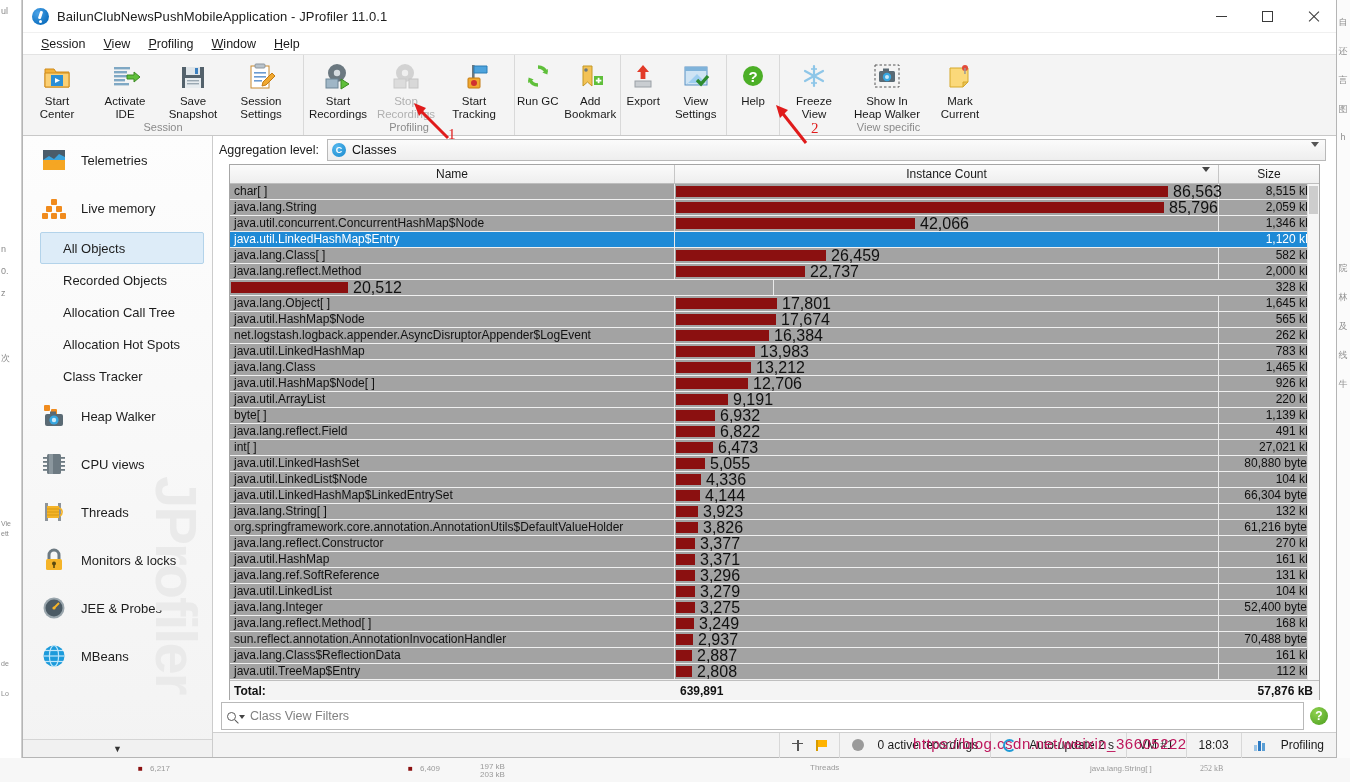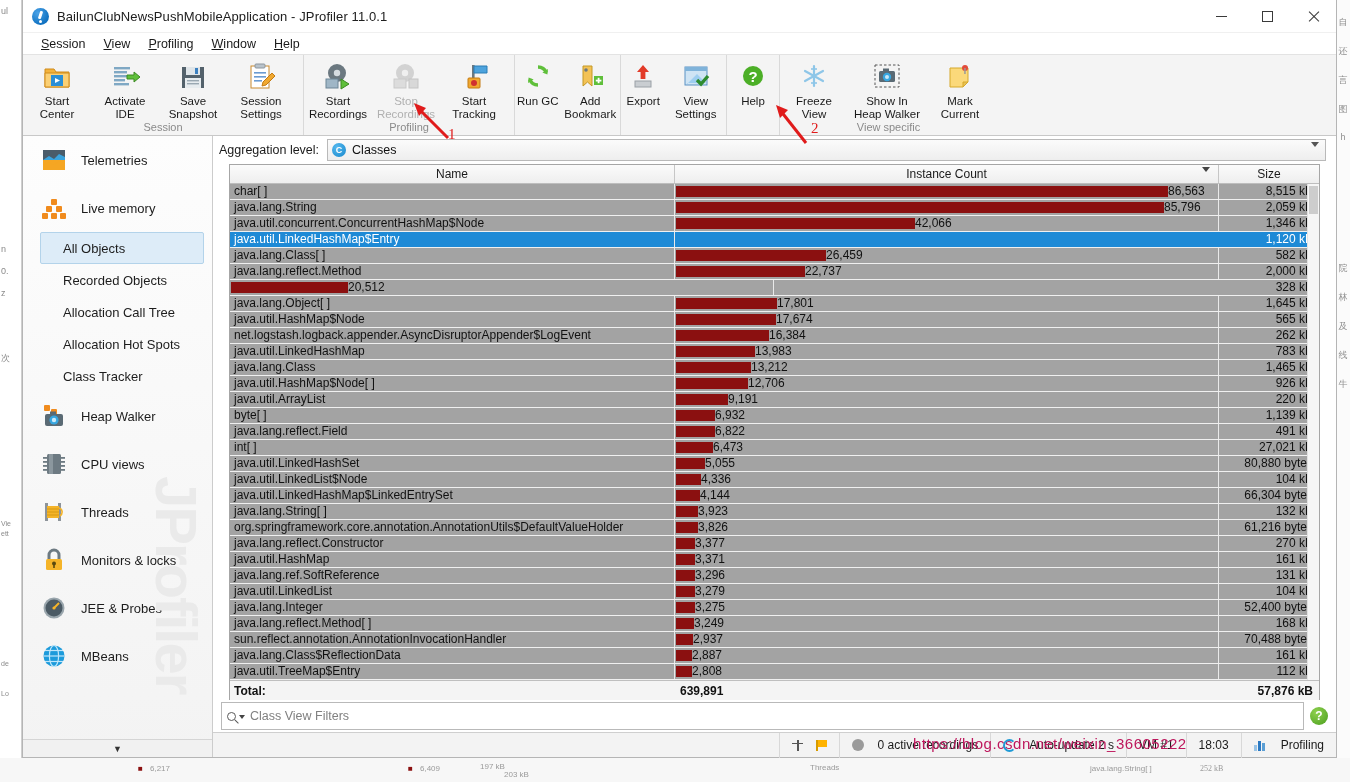--- a/index.html
+++ b/index.html
@@ -224,21 +224,21 @@
   .td-name {
     width: 445px; padding-left: 4px; overflow: hidden; white-space: nowrap;
     border-right: 1px solid #eaeaea; line-height: 15px;
   }
   .td-count {
     width: 544px; position: relative; display: flex; align-items: center;
     border-right: 1px solid #eaeaea; padding-left: 1px;
   }
   .bar { height: 11px; background: #8b1010; flex: none; }
   .trow.sel .bar { background: #8b1010; }
-  .cnum { font-size: 12px; line-height: 15px; }
+  .cnum { font-size: 16px; padding-left: 5px; line-height: 15px; }
   .td-size {
     flex: 1; text-align: right; padding-right: 6px; line-height: 15px;
   }
   #table-scroll {
     position: absolute; right: 0; top: 0; width: 12px; bottom: 0;
     background: #f6f6f6; border-left: 1px solid #e2e2e2;
   }
   #table-scroll .thumb {
     position: absolute; left: 1px; right: 1px; top: 2px; height: 28px;
     background: #cdcdcd;
@@ -351,21 +351,21 @@
       <span>及</span>
       <span>线</span>
       <span>牛</span>
   </div>
   <div id="bg-bottom-strip">
     <span style="left:138px; top:6px; color:#8b1010;">■</span>
     <span style="left:150px; top:6px;">6,217</span>
     <span style="left:420px; top:6px;">6,409</span>
     <span style="left:408px; top:6px; color:#8b1010;">■</span>
     <span style="left:480px; top:4px;">197 kB</span>
-    <span style="left:504px; top:12px;">203 kB</span>
+    <span style="left:480px; top:12px;">203 kB</span>
     <span style="left:810px; top:5px;">Threads</span>
     <span style="left:1090px; top:6px;">java.lang.String[ ]</span>
     <span style="left:1200px; top:6px;font-family:Liberation Serif, serif;">252 kB</span>
   </div>
 </div>
 
 <div id="app-window">
 
   <div id="titlebar">
     <span class="app-icon"></span>

